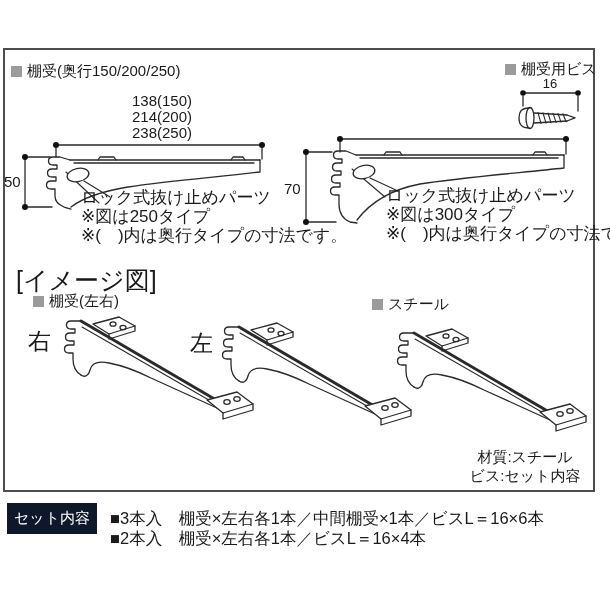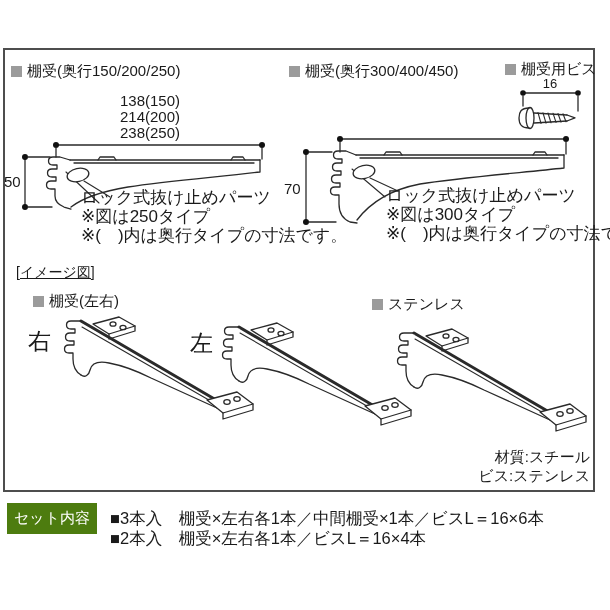--- a/index.html
+++ b/index.html
@@ -4,23 +4,23 @@
 <style>
   html,body{margin:0;padding:0;background:#fff;}
   #page{position:relative;width:610px;height:610px;background:#ffffff;overflow:hidden;
         font-family:"Liberation Sans","DejaVu Sans",sans-serif;color:#1a1a1a;}
   .abs{position:absolute;}
   .frame{left:3px;top:48px;width:592px;height:444px;border:2px solid #4d4d4d;box-sizing:border-box;}
   .sec-head{font-size:15px;white-space:nowrap;}
   .marker{display:inline-block;width:11px;height:11px;background:#9b9b9b;margin-right:5px;vertical-align:-1px;}
   .dimstack{font-size:15px;line-height:16px;text-align:right;white-space:nowrap;}
   .note{font-size:17px;line-height:19px;white-space:nowrap;}
-  .heading{font-size:14px;white-space:nowrap;text-decoration:underline;}
+  .heading{font-size:25px;white-space:nowrap;}
   .side-label{font-size:23px;white-space:nowrap;}
-  .mat{font-size:15px;line-height:19px;text-align:right;white-space:nowrap;}
+  .mat{font-size:15px;line-height:19px;text-align:center;white-space:nowrap;}
   .badge{width:90px;height:31px;background:#9b9b9b;color:#ffffff;font-size:15px;
          display:flex;align-items:center;justify-content:center;white-space:nowrap;}
   .setline{font-size:16.5px;white-space:nowrap;}
   svg path,svg line,svg ellipse{stroke:#2a2a2a;fill:none;stroke-width:1.3;stroke-linecap:round;stroke-linejoin:round;}
   svg .dot{fill:#111;stroke:none;}
   svg .plate{fill:#ffffff;}
   svg .thick{stroke-width:3;}
   svg .thin{stroke-width:1.1;}
   svg text{fill:#1a1a1a;stroke:none;font-family:"Liberation Sans","DejaVu Sans",sans-serif;}
 </style>
@@ -28,21 +28,21 @@
 <body>
 
 <div id="page">
 
   <div class="abs frame"></div>
 
   <div class="abs sec-head" style="left:11px;top:62px;">
     <span class="marker" style="background-color: rgb(155, 155, 155);"></span><span>棚受(奥行150/200/250)</span>
   </div>
 
-  <div class="abs dimstack" style="left:84px;top:93px;width:96px;">
+  <div class="abs dimstack" style="left:96px;top:93px;width:96px;">
     <div>138(150)</div>
     <div>214(200)</div>
     <div>238(250)</div>
   </div>
 
   <svg class="abs" style="left:0;top:136px;" width="292" height="106" viewBox="0 0 292 106">
 
     <line x1="56" y1="9" x2="262" y2="9"></line>
     <circle class="dot" cx="56" cy="9" r="3"></circle>
       <circle class="dot" cx="262" cy="9" r="3"></circle>
@@ -66,23 +66,20 @@
     <path class="thin" d="M84,45 L110,61"></path>
       <path class="thin" d="M66,36 L99,67"></path>
 
     <ellipse class="plate" cx="78" cy="39" rx="11" ry="6.5" transform="rotate(-12 78 39)"></ellipse>
   </svg>
 
   <div class="abs note" style="left:81px;top:188px;">ロック式抜け止めパーツ</div>
   <div class="abs note" style="left:81px;top:207px;">※図は250タイプ</div>
   <div class="abs note" style="left:81px;top:226px;">※(　)内は奥行タイプの寸法です。</div>
 
-  <div class="abs sec-head" style="left:289px;top:62px;">
-    <span class="marker" style="background-color: rgb(155, 155, 155);"></span><span>棚受(奥行300/400/450)</span>
-  </div>
 
 
   <svg class="abs" style="left:280px;top:126px;" width="315" height="120" viewBox="0 0 315 120">
     <line x1="60" y1="13" x2="286" y2="13"></line>
     <circle class="dot" cx="60" cy="13" r="3"></circle>
       <circle class="dot" cx="286" cy="13" r="3"></circle>
     <line x1="60" y1="16" x2="60" y2="26"></line>
       <line x1="286" y1="16" x2="286" y2="28"></line>
     <line x1="26" y1="26" x2="26" y2="96"></line>
     <circle class="dot" cx="26" cy="26" r="3"></circle>
@@ -130,21 +127,21 @@
     <path d="M62,45 L70,47.9 L62,51"></path>
   </svg>
 
   <div class="abs heading" style="left:16px;top:264px;">[イメージ図]</div>
 
   <div class="abs sec-head" style="left:33px;top:292px;">
     <span class="marker" style="background-color: rgb(155, 155, 155);"></span><span>棚受(左右)</span>
   </div>
 
   <div class="abs sec-head" style="left:372px;top:295px;">
-    <span class="marker" style="background-color: rgb(155, 155, 155);"></span><span>ステンレス</span>
+    <span class="marker" style="background-color: rgb(155, 155, 155);"></span><span>スチール</span>
   </div>
 
   <div class="abs side-label" style="left:28px;top:326px;">右</div>
   <div class="abs side-label" style="left:190px;top:328px;">左</div>
 
   <svg class="abs" style="left:15px;top:305px;" width="580" height="165" viewBox="0 0 580 165">
     <defs>
       <g id="isobr">
 
         <path d="M26,6 L16,6 C10,6 10,14 16,14 L20,14 L20,18 L15,18 C9,18 9,26 15,26 L19,26 L19,30 L14,30 C8,30 8,38 14,38 L18,38 L18,44 C18,52 21,57 26,60"></path>
@@ -165,20 +162,20 @@
         <ellipse cx="182" cy="84" rx="3.2" ry="2.4"></ellipse>
       </g>
     </defs>
     <use href="#isobr" transform="translate(40,10)"></use>
     <use href="#isobr" transform="translate(198,16)"></use>
     <use href="#isobr" transform="translate(373,22)"></use>
   </svg>
 
   <div class="abs mat" style="left:460px;top:447px;width:130px;">
     <div>材質:スチール</div>
-    <div>ビス:ステンレス</div>
+    <div>ビス:セット内容</div>
   </div>
 
-  <div class="abs badge" style="left: 7px; top: 503px; background-color: #4d7c0f;">セット内容</div>
+  <div class="abs badge" style="left: 7px; top: 503px; background-color: #0f172a;">セット内容</div>
   <div class="abs setline" style="left:110px;top:506px;margin-top:22px;">■2本入　棚受×左右各1本／ビスL＝16×4本</div>
   <div class="abs setline" style="left:110px;top:508px;">■3本入　棚受×左右各1本／中間棚受×1本／ビスL＝16×6本</div>
 
 </div>
 
 </body></html>

